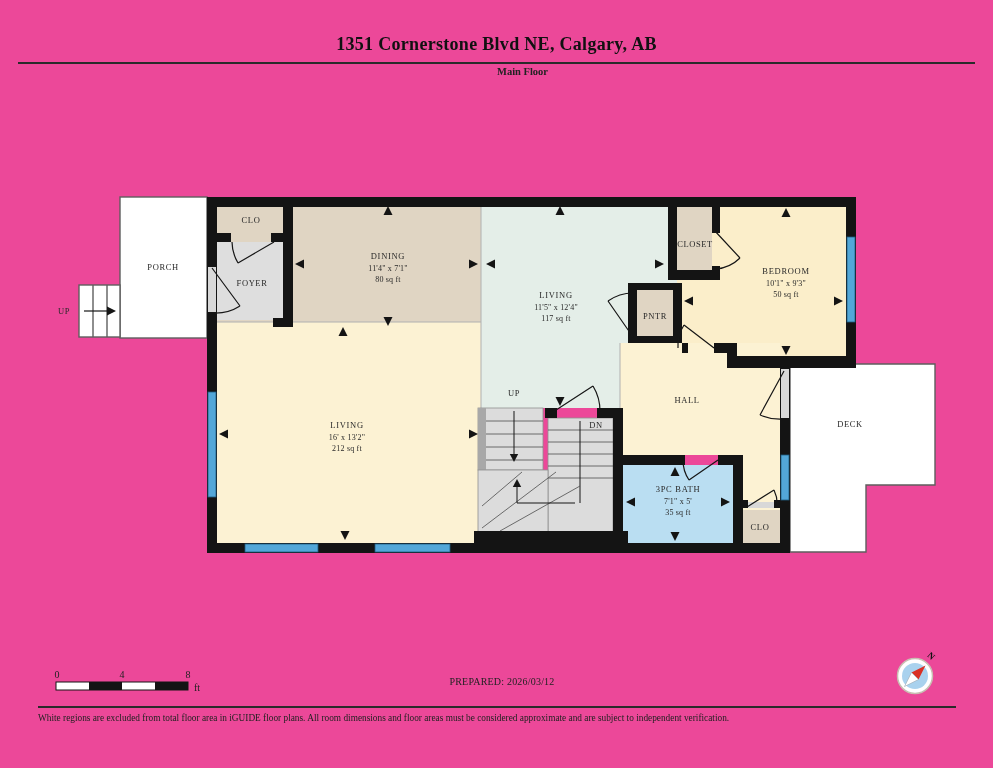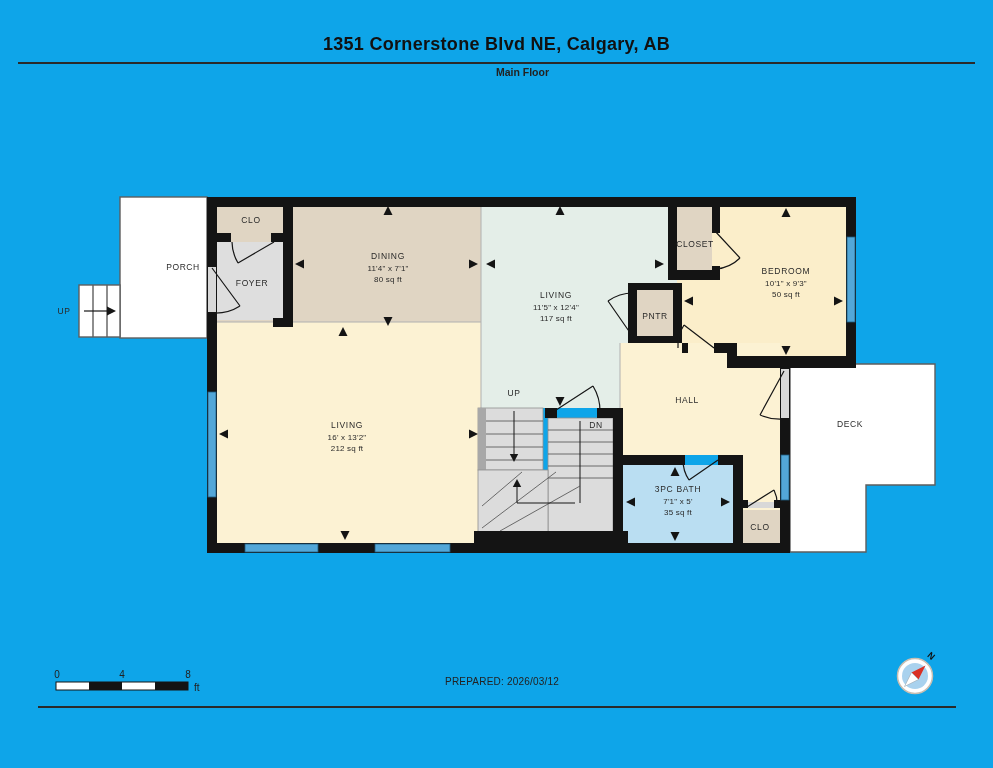--- a/index.html
+++ b/index.html
@@ -1,17 +1,17 @@
 <!DOCTYPE html>
 <html><head>
 <meta charset="utf-8">
 <style>
   html,body{margin:0;padding:0;background:#e9e9e9;}
-  .page{position:relative;width:993px;height:768px;background:#0ea5e9;overflow:hidden;
-        font-family:Liberation Sans, sans-serif;color:#222;}
+  .page{position:relative;width:993px;height:768px;background:#ec4899;overflow:hidden;
+        font-family:Liberation Serif, serif;color:#222;}
   .title{position:absolute;top:34px;left:0;right:0;text-align:center;
          font-size:18px;font-weight:bold;letter-spacing:.3px;color:#111;}
   .hline{position:absolute;background:#2a2a2a;}
   .floor-info{position:absolute;top:66px;left:0;right:0;display:flex;
               justify-content:center;transform:translateX(26px);gap:13px;font-size:10.5px;}
   .floor-info .flabel{font-weight:bold;}
   .floor-info .fvals div{line-height:16px;}
   .rlabel{position:absolute;transform:translate(-50%,-50%);text-align:center;
           color:#2a2a2a;white-space:nowrap;line-height:1.4;}
   .rname{font-size:8.5px;letter-spacing:.7px;}
@@ -223,34 +223,35 @@
     <div class="rdim">16' x 13'2"</div>
     <div class="rdim">212 sq ft</div>
   </div>
   <div class="rlabel" style="left:678px;top:501px;">
     <div class="rname">3PC BATH</div>
     <div class="rdim">7'1" x 5'</div>
     <div class="rdim">35 sq ft</div>
   </div>
   <div class="tinylabel" style="left:687px;top:400px;">HALL</div>
   <div class="tinylabel" style="left:850px;top:424px;">DECK</div>
-  <div class="tinylabel" style="left:163px;top:267px;margin-left:20px;">PORCH</div>
+  <div class="tinylabel" style="left:163px;top:267px;">PORCH</div>
   <div class="tinylabel" style="left:252px;top:283px;">FOYER</div>
   <div class="tinylabel" style="left:251px;top:220px;">CLO</div>
   <div class="tinylabel" style="left:695px;top:244px;">CLOSET</div>
   <div class="tinylabel" style="left:655px;top:316px;">PNTR</div>
   <div class="tinylabel" style="left:760px;top:527px;">CLO</div>
   <div class="tinylabel" style="left:514px;top:393px;">UP</div>
   <div class="tinylabel" style="left:596px;top:425px;">DN</div>
   <div class="tinylabel" style="left:64px;top:311px;">UP</div>
 
   <div class="scale-num" style="left:57px;top:674px;">0</div>
   <div class="scale-num" style="left:122px;top:674px;">4</div>
   <div class="scale-num" style="left:188px;top:674px;">8</div>
   <div class="scale-ft" style="left:194px;top:682px;">ft</div>
 
   <div class="prepared" style="left:502px;top:681px;">PREPARED: 2026/03/12</div>
 
   <div class="compass-n" style="left:928px;top:651px;">N</div>
 
   <div class="hline" style="left:38px;top:706px;width:918px;height:2px;"></div>
+  <div class="footer-text" style="left:38px;top:713px;">White regions are excluded from total floor area in iGUIDE floor plans. All room dimensions and floor areas must be considered approximate and are subject to independent verification.</div>
 
 </div>
 
 </body></html>

